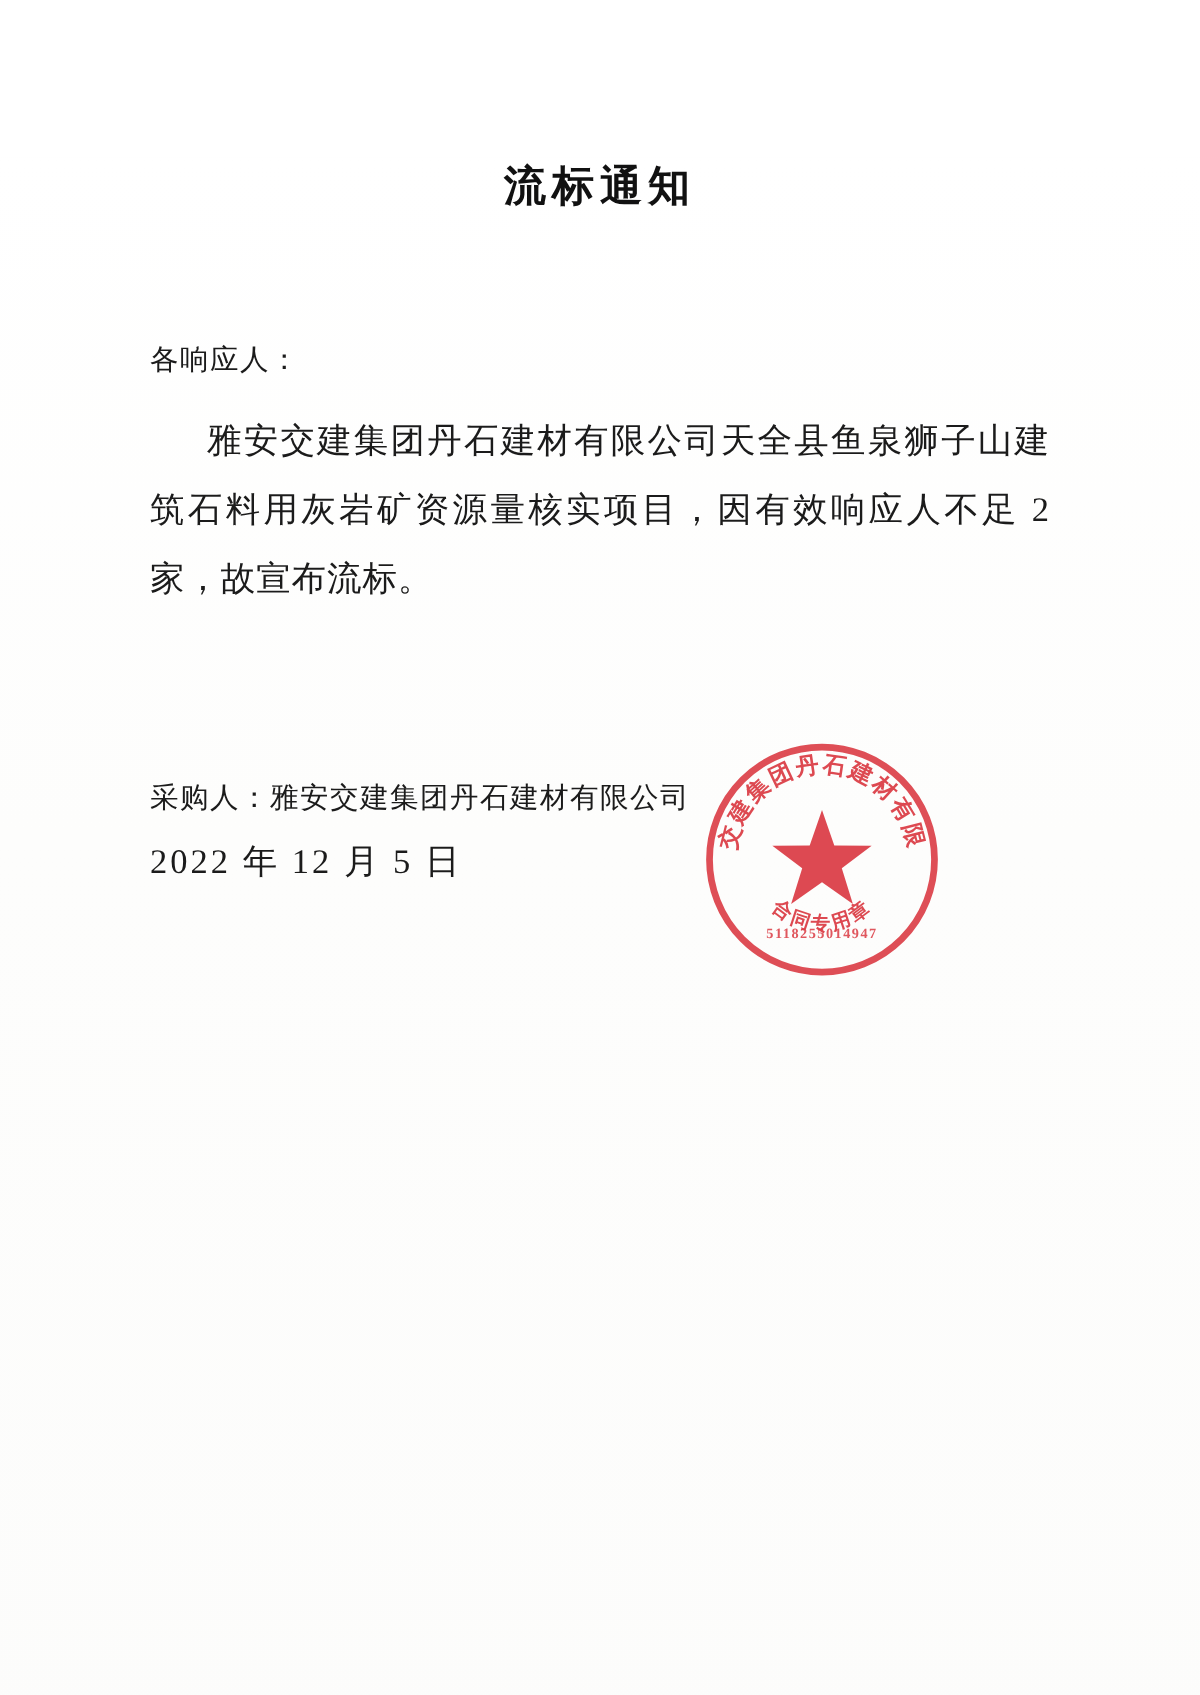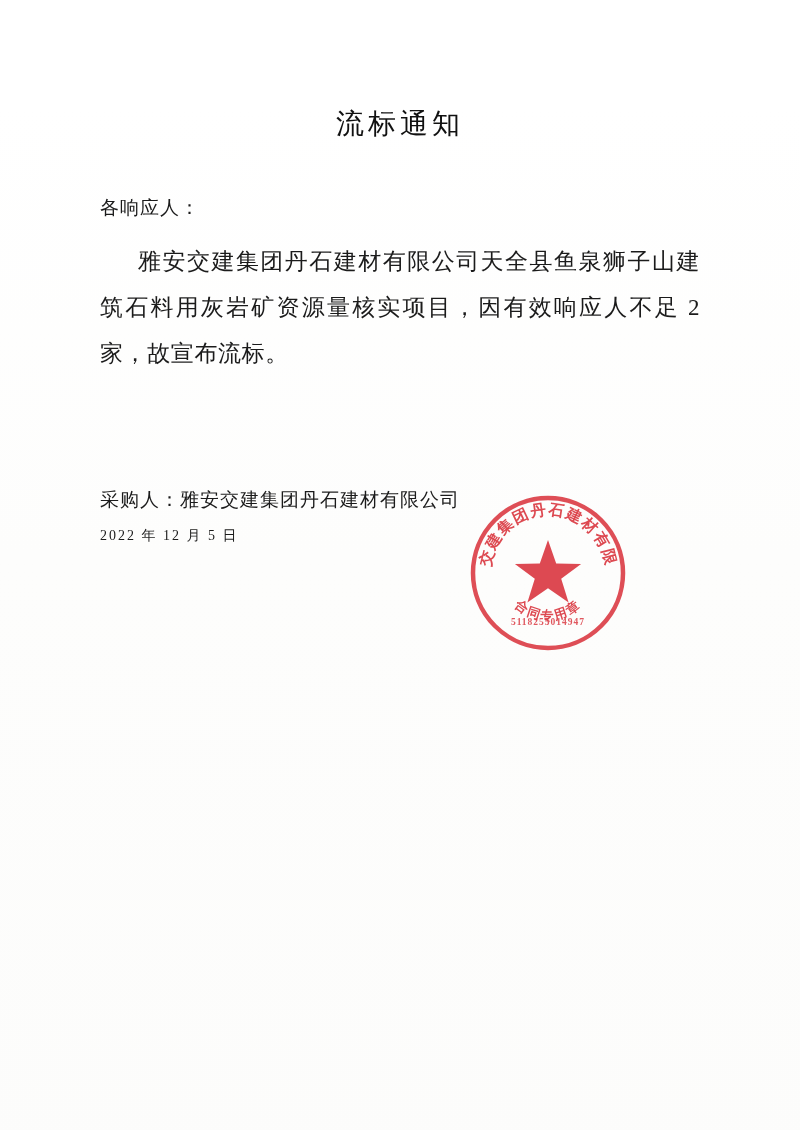--- a/index.html
+++ b/index.html
@@ -31,29 +31,29 @@
     pointer-events: none;
   }
   .doc-body {
     position: relative;
     z-index: 2;
     padding: 0 100px;
   }
   .doc-title {
     text-align: center;
     font-size: 28px;
-    font-weight: normal;
+    font-weight: bold;
     letter-spacing: 4px;
     margin-top: 105px;
     margin-bottom: 0;
     color: #111;
     font-family: "Liberation Serif", "DejaVu Serif", serif;
   }
   .salutation {
-    margin-top: 52px;
+    margin-top: 84px;
     font-size: 19px;
     letter-spacing: 1px;
     color: #1b1b1b;
   }
   .para {
     margin-top: 18px;
     font-size: 23px;
     line-height: 2.0;
     text-align: justify;
     text-justify: inter-ideograph;
@@ -66,21 +66,21 @@
     text-align: left;
     position: relative;
   }
   .sign-line {
     font-size: 19px;
     letter-spacing: 1px;
     color: #1b1b1b;
     white-space: nowrap;
   }
   .sign-date {
-    font-size: 14px;
+    font-size: 23px;
     letter-spacing: 2px;
     color: #1b1b1b;
     margin-top: 14px;
     margin-right: 52px;
     white-space: nowrap;
   }
   
   .seal {
     position: absolute;
     left: 468px;

